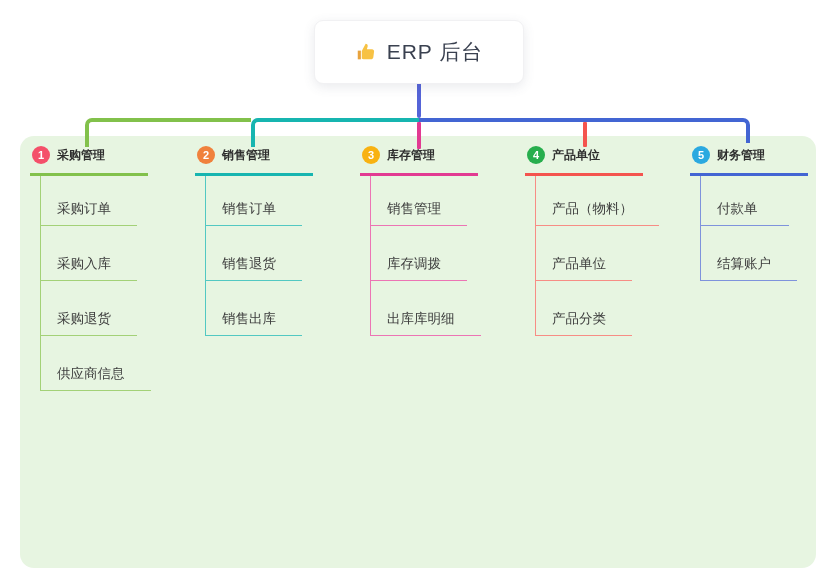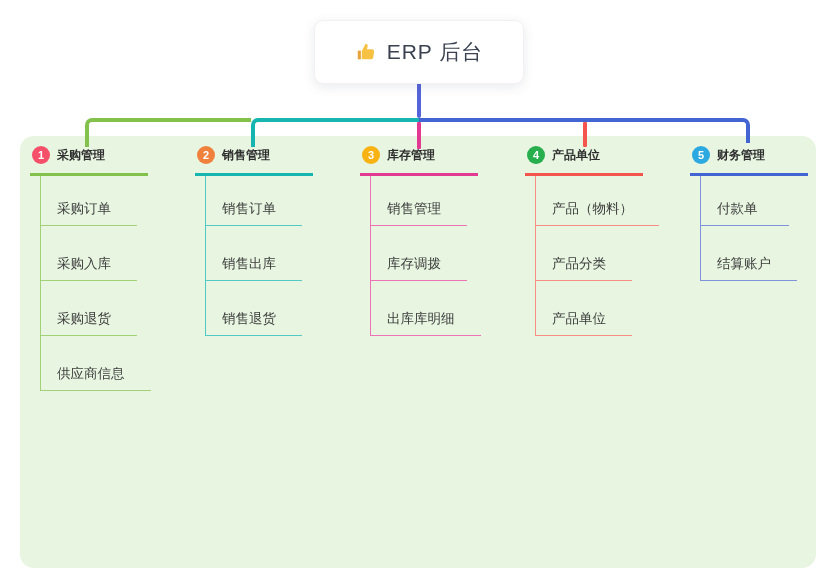--- a/index.html
+++ b/index.html
@@ -84,22 +84,22 @@
     </div>
   </div>
 
   <div class="branch b2" style="--line: #17b5b0; --child: #52c8c2; --badge: #f0813c;">
     <div class="btitle">
       <span class="badge">2</span>
       <span class="btext">销售管理</span>
     </div>
     <div class="children">
       <div class="child">销售订单</div>
+      <div class="child">销售退货</div>
       <div class="child">销售出库</div>
-      <div class="child">销售退货</div>
     </div>
   </div>
 
   <div class="branch b3" style="--line: #e23a92; --child: #ec74b4; --badge: #f8b211;">
     <div class="btitle">
       <span class="badge">3</span>
       <span class="btext">库存管理</span>
     </div>
     <div class="children">
       <div class="child">销售管理</div>
@@ -108,22 +108,22 @@
     </div>
   </div>
 
   <div class="branch b4" style="--line: #f4544e; --child: #f78d85; --badge: #27ae4d;">
     <div class="btitle">
       <span class="badge">4</span>
       <span class="btext">产品单位</span>
     </div>
     <div class="children">
       <div class="child">产品（物料）</div>
+      <div class="child">产品单位</div>
       <div class="child">产品分类</div>
-      <div class="child">产品单位</div>
     </div>
   </div>
 
   <div class="branch b5" style="--line: #4365d3; --child: #7f93dc; --badge: #2ba9e0;">
     <div class="btitle">
       <span class="badge">5</span>
       <span class="btext">财务管理</span>
     </div>
     <div class="children">
       <div class="child">付款单</div>

